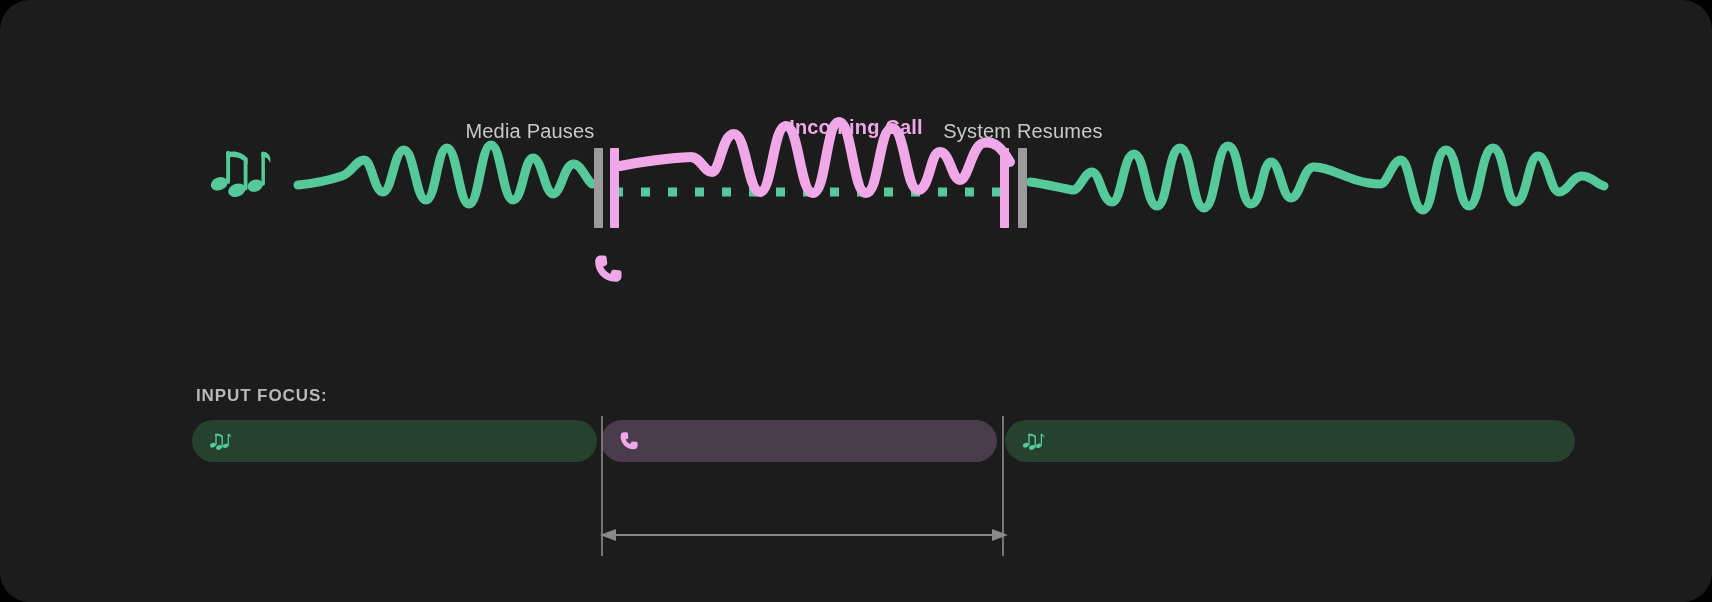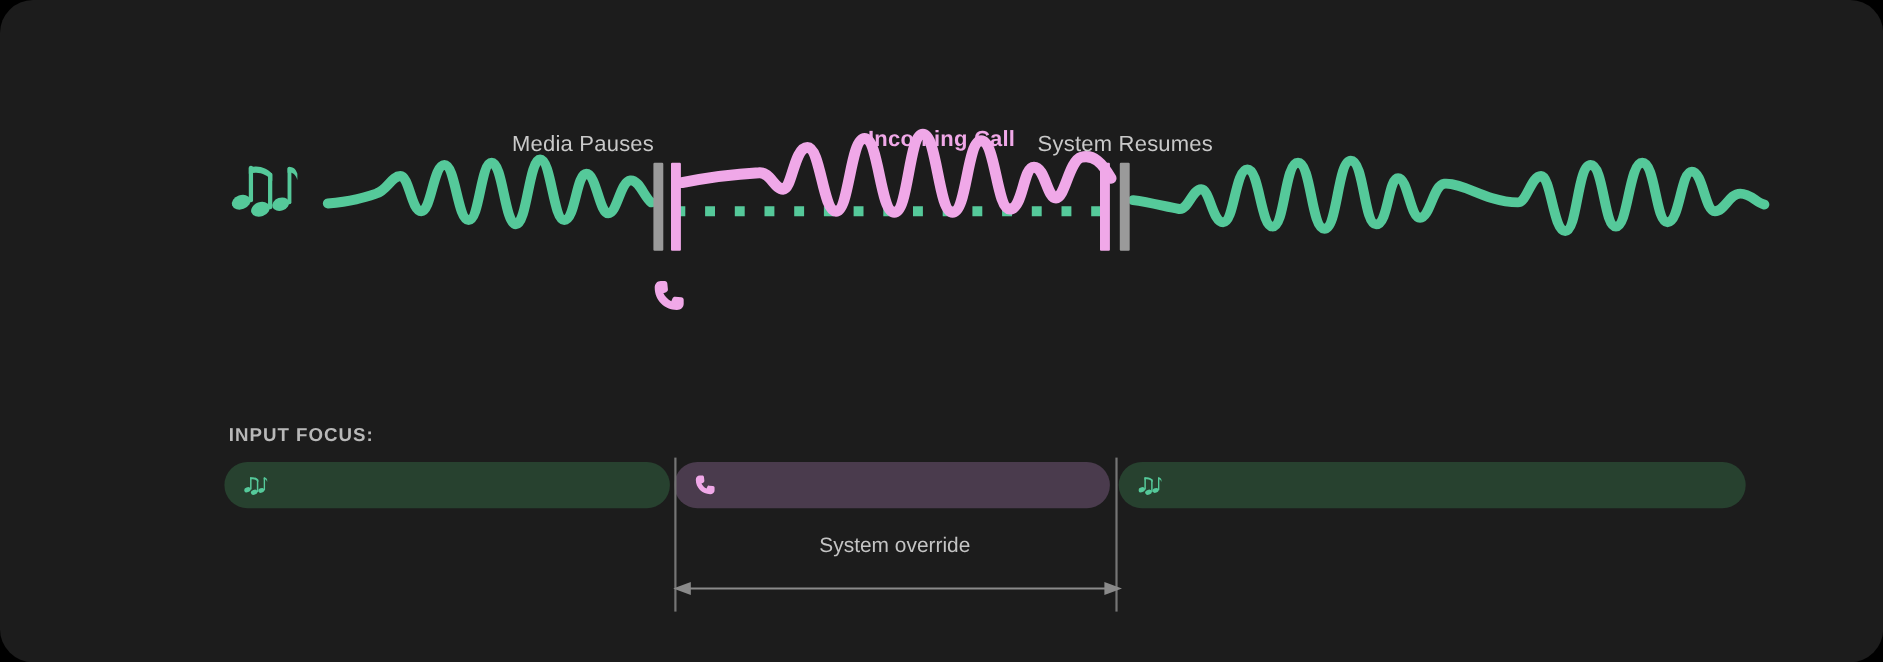--- a/index.html
+++ b/index.html
@@ -81,21 +81,21 @@
     position: absolute;
     left: 592px;
     top: 252px;
     width: 34px;
     height: 34px;
   }
 
   
   #focus-section {
     position: absolute;
-    left: 16px;
+    left: 4px;
     top: 372px;
     width: 1481px;
     height: 230px;
   }
 
   #input-focus-label {
     position: absolute;
     left: 192px;
     top: 14px;
     color: #b8b8b8;
@@ -326,21 +326,20 @@
             <rect x="54.8" y="5" width="3.8" height="37" rx="1.9"></rect>
             <path d="M54.8 6 C 60 4, 63 7, 64.5 12 L 64.5 18 C 62.5 12, 59 10, 54.8 11 Z"></path>
           </g>
         </svg>
       </span>
     </div>
 
     <div class="guide" id="guide-left"></div>
     <div class="guide" id="guide-right"></div>
 
-    <div id="system-override-label">System override</div>
 
     <div id="override-arrow">
       <svg viewBox="0 0 420 26" width="420" height="26" xmlns="http://www.w3.org/2000/svg">
         <line x1="10" y1="13" x2="410" y2="13" stroke="#8a8a8a" stroke-width="2"></line>
         <polygon points="6,13 22,7 22,19" fill="#8a8a8a"></polygon>
         <polygon points="414,13 398,7 398,19" fill="#8a8a8a"></polygon>
       </svg>
     </div>
   </div>
 

